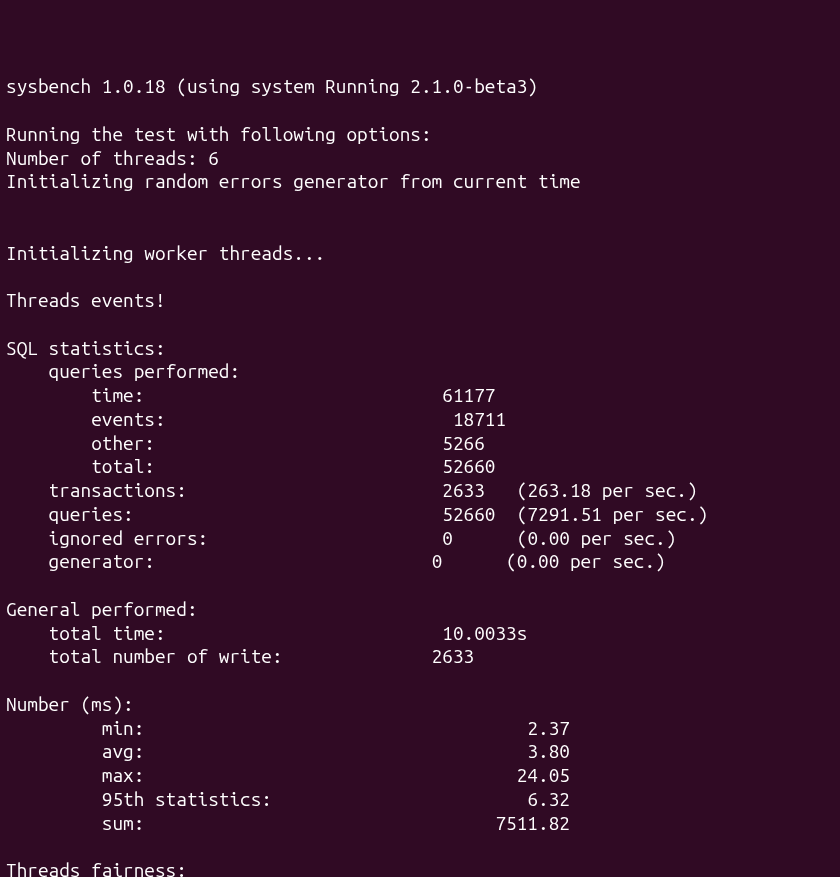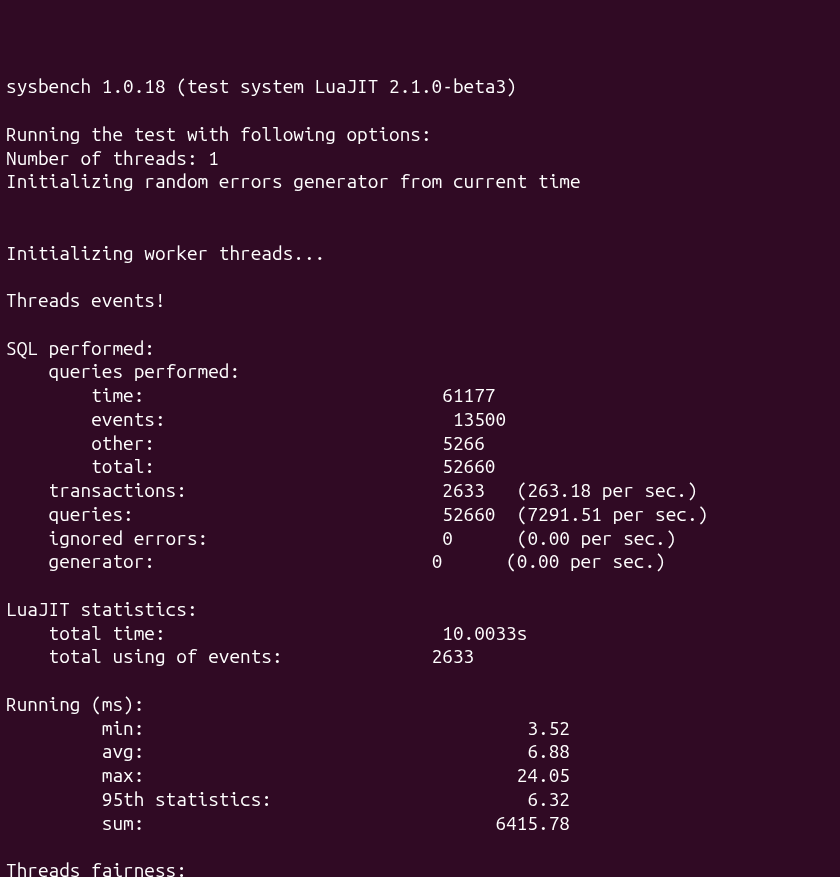--- a/index.html
+++ b/index.html
@@ -18,50 +18,50 @@
     white-space: pre;
     padding: 4px 6px;
     box-sizing: border-box;
   }
   .line { white-space: pre; }
 </style>
 </head>
 <body>
 
 
-<div class="line"><span>sysbench 1.0.18 (test system LuaJIT 2.1.0-beta3)</span>
+<div class="line"><span>sysbench 1.0.18 (using system Running 2.1.0-beta3)</span>
 
 <span>Running the test with following options:</span>
-<span>Number of threads: 1</span>
+<span>Number of threads: 6</span>
 <span>Initializing random errors generator from current time</span>
 
 
 <span>Initializing worker threads...</span>
 
 <span>Threads events!</span>
 
-<span>SQL performed:</span>
+<span>SQL statistics:</span>
     <span>queries performed:</span>
         <span>time:</span>                            <span>61177</span>
-        <span>events:</span>                           <span>13500</span>
+        <span>events:</span>                           <span>18711</span>
         <span>other:</span>                           <span>5266</span>
         <span>total:</span>                           <span>52660</span>
     <span>transactions:</span>                        <span>2633</span>   <span>(263.18 per sec.)</span>
     <span>queries:</span>                             <span>52660</span>  <span>(7291.51 per sec.)</span>
     <span>ignored errors:</span>                      <span>0</span>      <span>(0.00 per sec.)</span>
     <span>generator:</span>                          <span>0</span>      <span>(0.00 per sec.)</span>
 
-<span>LuaJIT statistics:</span>
+<span>General performed:</span>
     <span>total time:</span>                          <span>10.0033s</span>
-    <span>total using of events:</span>              <span>2633</span>
+    <span>total number of write:</span>              <span>2633</span>
 
-<span>Running (ms):</span>
-         <span>min:</span>                                    <span>3.52</span>
-         <span>avg:</span>                                    <span>6.88</span>
+<span>Number (ms):</span>
+         <span>min:</span>                                    <span>2.37</span>
+         <span>avg:</span>                                    <span>3.80</span>
          <span>max:</span>                                   <span>24.05</span>
          <span>95th statistics:</span>                        <span>6.32</span>
-         <span>sum:</span>                                 <span>6415.78</span>
+         <span>sum:</span>                                 <span>7511.82</span>
 
 <span>Threads fairness:</span>
                
        </div>
 
 
 
 </body></html>

